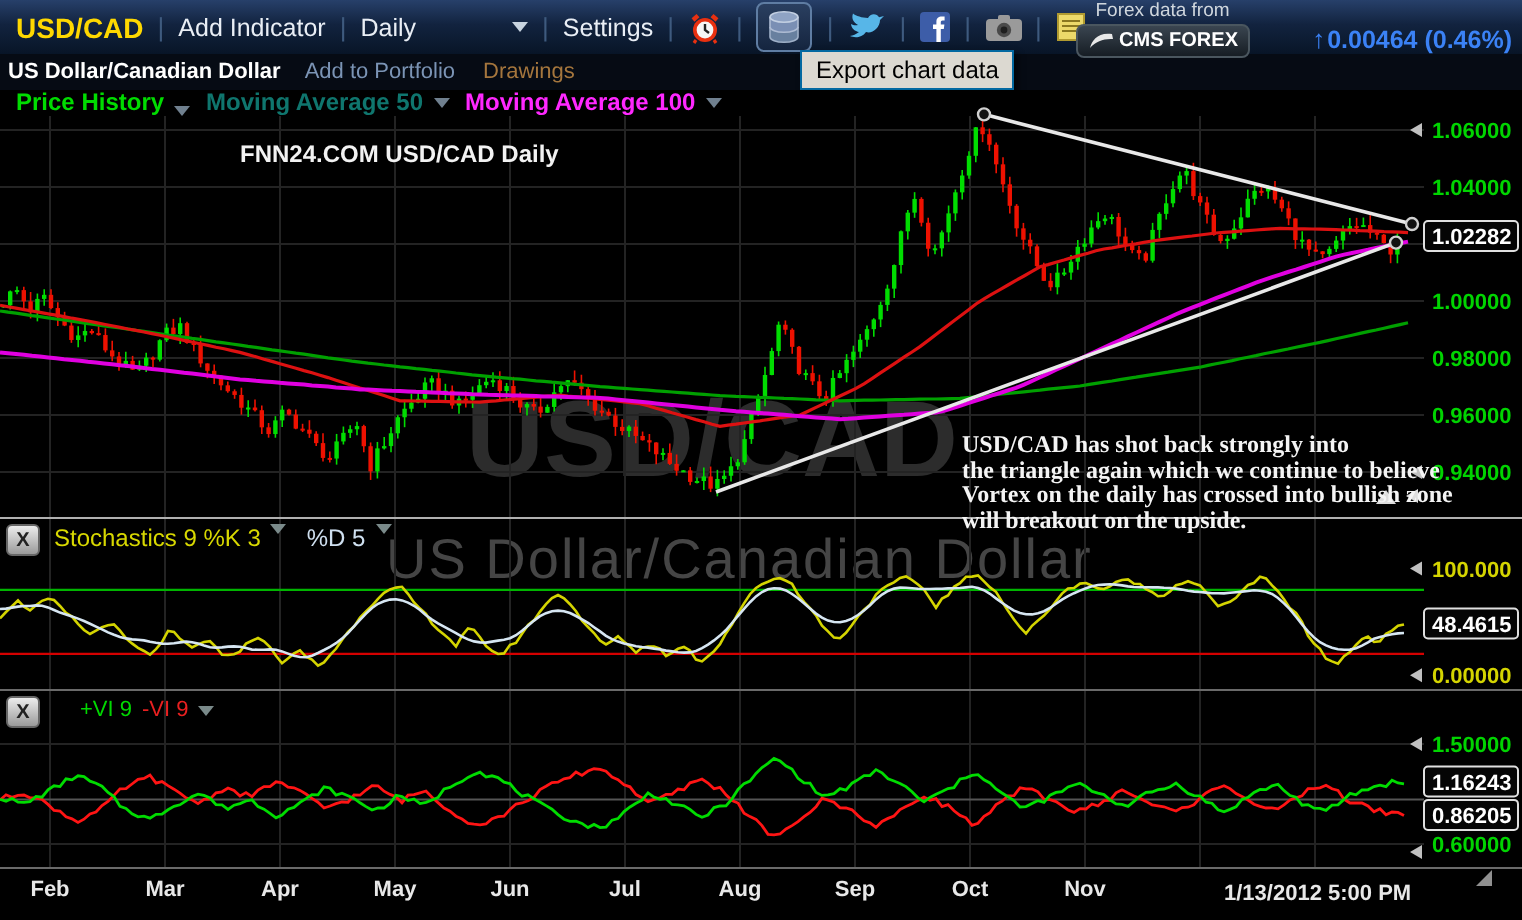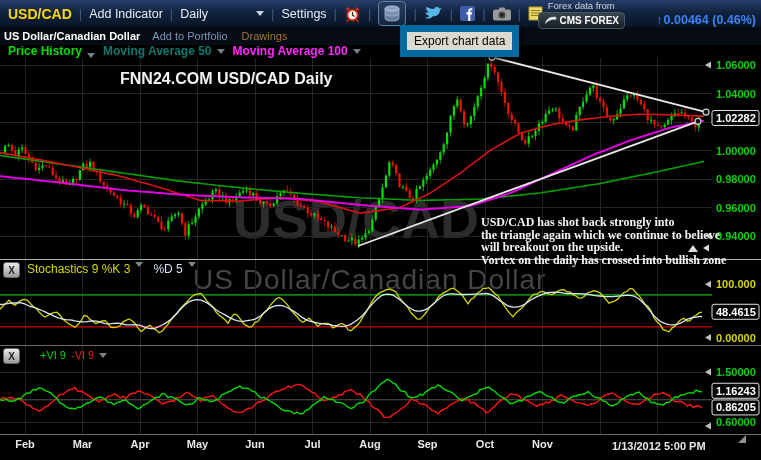--- a/index.html
+++ b/index.html
@@ -38,24 +38,24 @@
 
   
   .legendbar{position:absolute;top:44px;left:0;width:761px;height:14px;z-index:4;
              display:flex;align-items:center;}
   .lg{font-size:12px;font-weight:bold;margin-left:8px;display:flex;align-items:center;cursor:pointer;}
   .lg .tri{border-top-color:#70808f;}
   .g{color:#00dc00;align-items:flex-end;} .r{color:#0f766e;text-align:right;} .m{color:#ff28ff;}
 
   
   .tooltip{position:absolute;left:400px;top:25px;z-index:10;background:#dcd9d1;
-           border:7px solid #0369a1;box-shadow:2px 2px 3px rgba(0,0,0,.65);
+           border:1px solid #0369a1;box-shadow:2px 2px 3px rgba(0,0,0,.65);
            color:#000;font-size:12px;padding:2px 7px;white-space:nowrap;}
   .fnn-title{position:absolute;left:120px;top:70px;z-index:3;color:#f2f2f2;
-             font-size:16px;font-weight:bold;}
+             font-size:12px;font-weight:bold;}
   .annotation{position:absolute;left:481px;top:216px;z-index:3;color:#f4f4f4;
               font-family:"Liberation Serif",serif;font-weight:bold;font-size:12px;
               line-height:12.5px;white-space:nowrap;}
   .panel-x{position:absolute;width:15px;height:14px;z-index:4;cursor:pointer;
            background:linear-gradient(#ececec,#9a9a9a);border:1px solid #666;border-radius:3px;
            color:#222;font-size:10px;font-weight:bold;display:flex;align-items:center;justify-content:center;}
   #stoch-x{left:3px;top:262px;} #vi-x{left:3px;top:348px;}
   .stoch-header{position:absolute;left:27px;top:262px;z-index:4;font-size:12px;
                 display:flex;align-items:flex-start;}
   .vi-header{position:absolute;left:40px;top:349px;z-index:4;font-size:11px;
@@ -681,22 +681,22 @@
         <i class="tri"></i>
       </span>
   </div>
 
   <div class="tooltip">Export chart data</div>
   <div class="fnn-title">FNN24.COM USD/CAD Daily</div>
 
   <div class="annotation">
     <div>USD/CAD has shot back strongly into</div>
     <div>the triangle again which we continue to believe</div>
+    <div>Vortex on the daily has crossed into bullish zone</div>
     <div>will breakout on the upside.</div>
-    <div>Vortex on the daily has crossed into bullish zone</div>
   </div>
 
   <div class="panel-x" id="stoch-x">X</div>
   <div class="stoch-header">
     <span class="kcol">Stochastics 9 %K 3</span>
     <i class="tri"></i>
     <span class="dcol">%D 5</span>
     <i class="tri"></i>
   </div>
 

